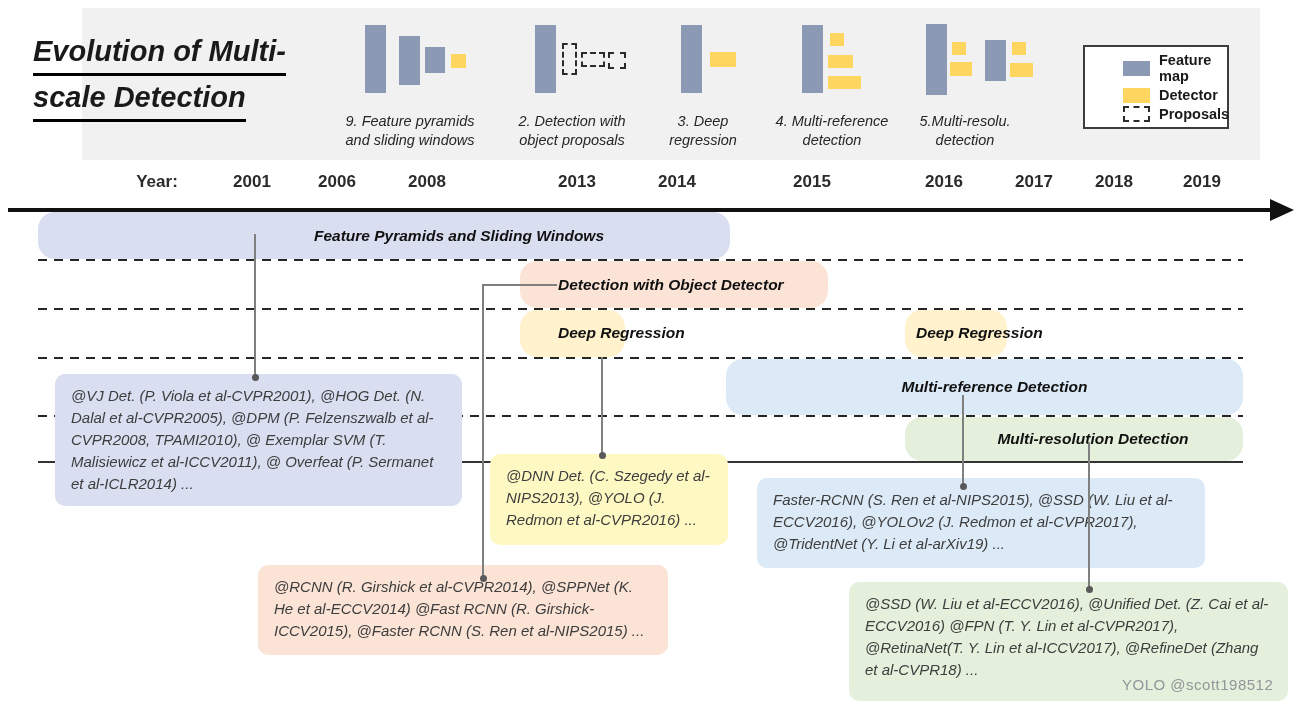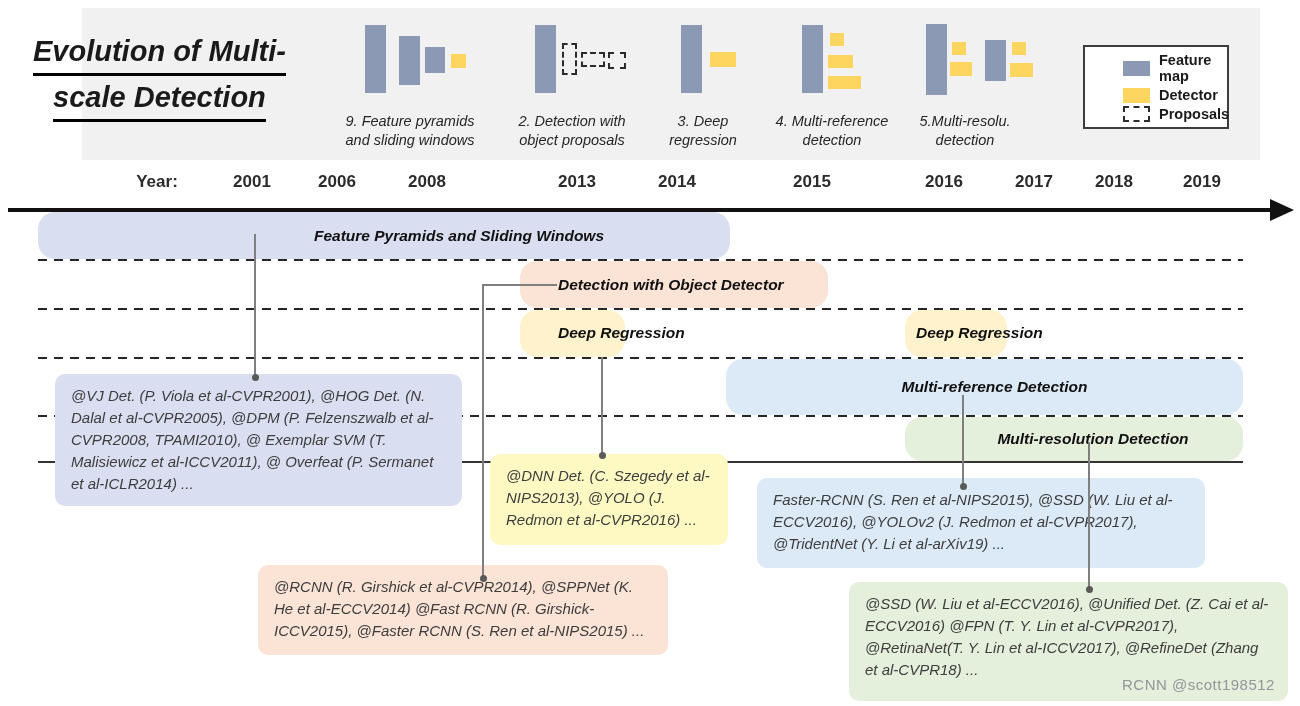--- a/index.html
+++ b/index.html
@@ -1,21 +1,21 @@
 <!DOCTYPE html>
 <html><head>
 <meta charset="utf-8">
 <style>
   html,body{margin:0;padding:0;background:#fff;}
   #page{position:relative;width:1300px;height:706px;background:#fff;overflow:hidden;
         font-family:"Liberation Sans", sans-serif;color:#1a1a1a;}
   .abs{position:absolute;}
   
   #top-panel{left:82px;top:8px;width:1178px;height:152px;background:#f1f1f2;z-index:0;}
-  #figure-title{left:33px;top:30px;z-index:2;font-size:29px;font-weight:bold;font-style:italic;line-height:42px;text-align:center;}
+  #figure-title{left:33px;top:30px;z-index:2;font-size:29px;font-weight:bold;font-style:italic;line-height:42px;}
   #figure-title .tline{display:inline-block;border-bottom:3px solid #000;padding-bottom:1px;}
   .fmbar{background:#8b99b4;position:absolute;}
   .detblk{background:#fdd55f;position:absolute;}
   .propbox{background:transparent;border:2px dashed #2b2b2b;position:absolute;}
   .stage-label{position:absolute;top:112px;text-align:center;font-style:italic;font-size:14.5px;line-height:19px;color:#262626;z-index:2;}
   
   #legend{left:1083px;top:45px;width:146px;height:84px;background:#fff;border:2px solid #3d3d3d;z-index:2;
           display:flex;flex-direction:column;justify-content:space-evenly;padding:2px 0 2px 12px;box-sizing:border-box;}
   .legend-item{display:flex;align-items:center;gap:9px;font-size:14.5px;font-weight:bold;padding-left:26px;}
   .sw{width:27px;height:15px;flex:0 0 auto;}
@@ -180,15 +180,15 @@
   <div class="cbox" style="left:849px;top:582px;width:439px;height:119px;background:#e4efdc;">
     <span>@SSD (W. Liu et al-ECCV2016), @Unified Det. (Z. Cai et al-ECCV2016) @FPN (T. Y. Lin et al-CVPR2017), @RetinaNet(T. Y. Lin et al-ICCV2017), @RefineDet (Zhang et al-CVPR18) ...</span>
   </div>
 
   <div class="dot" style="left:252px;top:374px;"></div>
   <div class="dot" style="left:480px;top:575px;"></div>
   <div class="dot" style="left:599px;top:452px;"></div>
   <div class="dot" style="left:960px;top:483px;"></div>
   <div class="dot" style="left:1086px;top:586px;"></div>
 
-  <div id="watermark" class="abs">RCNN @scott198512</div>
+  <div id="watermark" class="abs">YOLO @scott198512</div>
 
 </div>
 
 </body></html>

